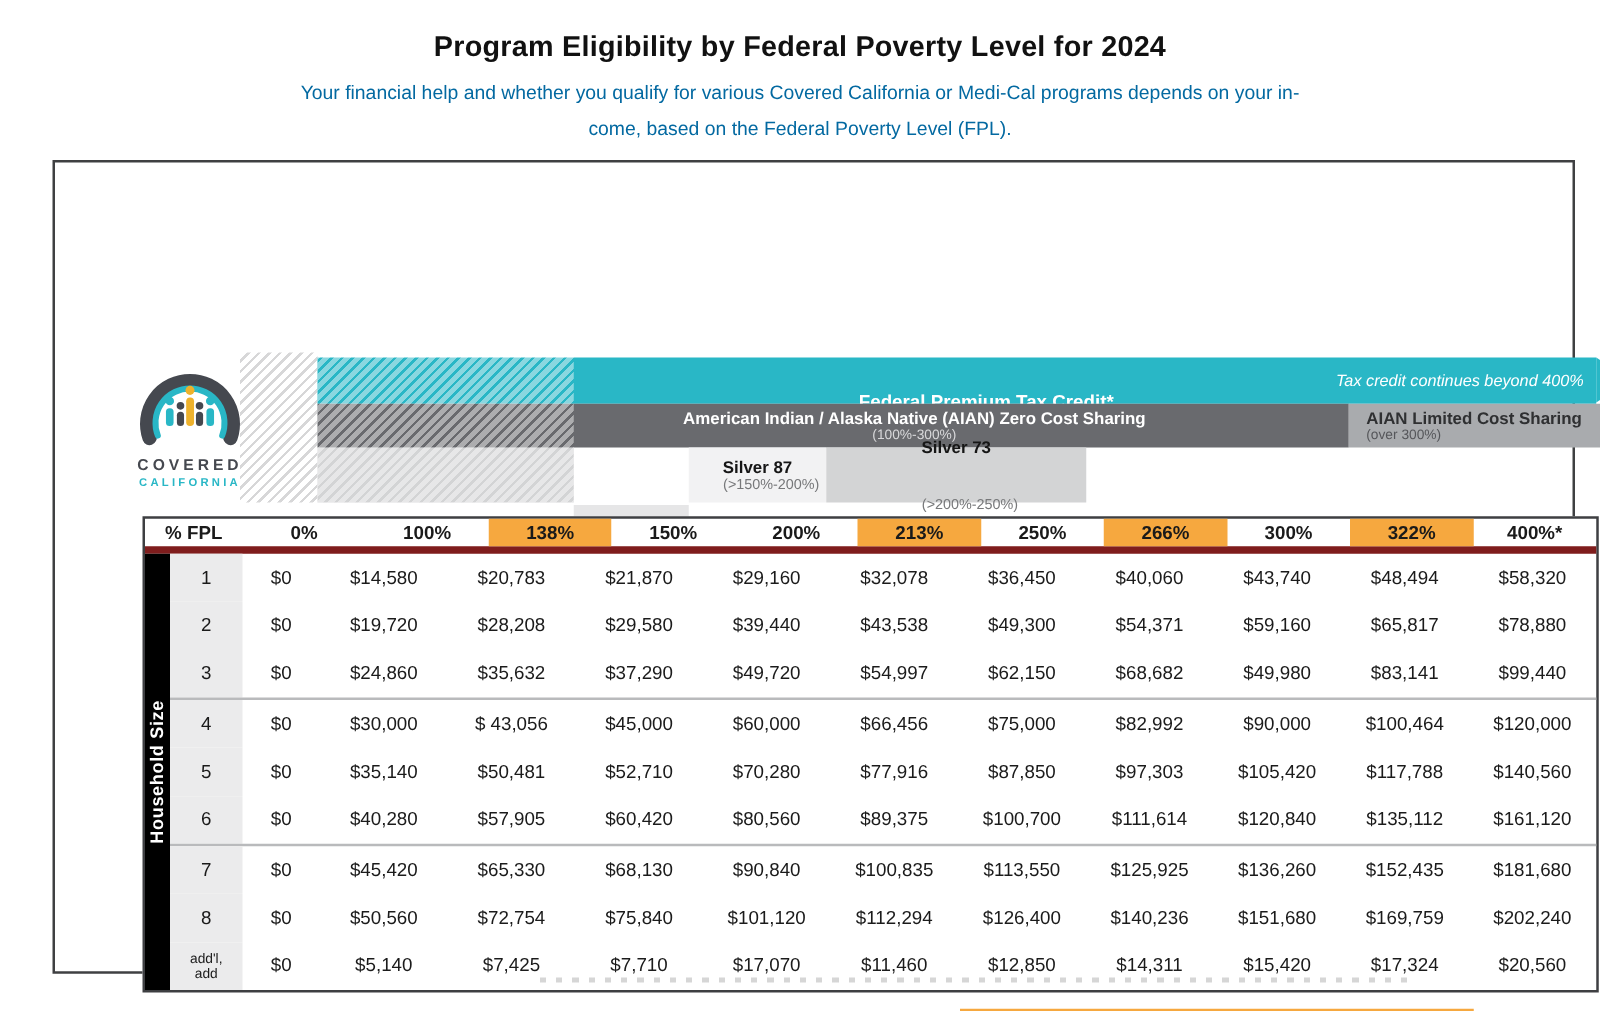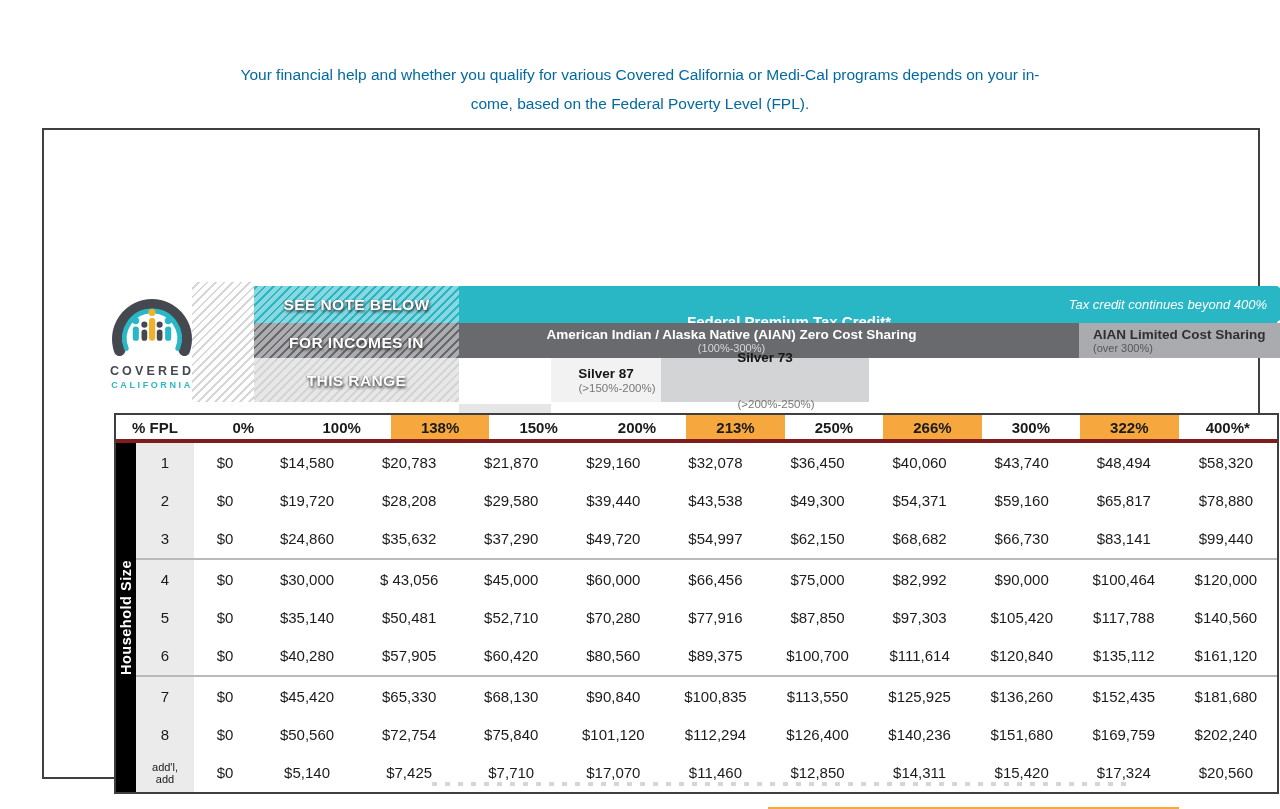--- a/index.html
+++ b/index.html
@@ -61,21 +61,21 @@
     align-items:center;justify-content:center;}
   .silver .nm{font-weight:bold;font-size:13.5px;color:#161616;line-height:16px;}
   .silver .rg{font-size:11.5px;color:#77787a;line-height:13px;padding-left:22px;}
   .s94{left:415px;width:92px;background:#e6e6e7;margin-top:46px;}
   .s87{left:507px;width:110px;background:#f2f2f3;}
   .s73{left:617px;width:208px;background:#d3d4d5;gap:32px;}
 
   
   .fpl-table{position:absolute;left:70px;top:283px;width:1165px;height:381px;
     border:2px solid #3e3f42;box-sizing:border-box;background:#fff;}
-  .t-header{display:flex;height:28px;border-bottom:4px solid #7f1d1d;box-sizing:border-box;justify-content:space-between;}
+  .t-header{display:flex;height:28px;border-bottom:6px solid #7f1d1d;box-sizing:border-box;justify-content:space-between;}
   .th{display:flex;align-items:center;justify-content:center;font-weight:bold;font-size:15px;}
   .th.corner{width:78px;}
   .th.c0{flex:none;width:62px;}
   .th.val{flex:1;}
   .th.hl{background:#f6a83f;}
   .t-body{display:flex;height:calc(100% - 28px);}
   .hh-bar{width:20px;background:#000;display:flex;align-items:center;justify-content:center;}
   .hh-bar span{writing-mode:vertical-rl;transform:rotate(180deg);color:#fff;font-weight:bold;
     font-size:14.5px;letter-spacing:.5px;}
   .t-rows{flex:1;display:flex;flex-direction:column;}
@@ -93,20 +93,21 @@
 
   
   .clipped-footnote{position:absolute;left:432px;top:782px;width:700px;height:4px;opacity:.35;
     background:repeating-linear-gradient(90deg,#8a8a8a 0 5px,transparent 5px 13px);}
 </style>
 </head>
 <body>
 
 <div class="page">
 
+  <h1 class="title">Program Eligibility by Federal Poverty Level for 2024</h1>
   <p class="subtitle pre">Your financial help and whether you qualify for various Covered California or Medi-Cal programs depends on your in-
 come, based on the Federal Poverty Level (FPL).</p>
 
   <div class="main-box">
 
     <div class="cc-logo">
       <svg width="96" height="80" viewBox="0 0 100 84">
         <path d="M16 76 A 36 36 0 1 1 84 76" fill="none" stroke="#45484f" stroke-width="12" stroke-linecap="round"></path>
         <path d="M23 74 A 29 29 0 1 1 77 74" fill="none" stroke="#29b7c6" stroke-width="5" stroke-linecap="round"></path>
         <circle cx="33" cy="45" r="3.6" fill="#29b7c6"></circle>
@@ -152,23 +153,20 @@
     <div class="silver s87">
       <div class="nm">Silver 87</div>
       <div class="rg">(&gt;150%-200%)</div>
     </div>
     <div class="silver s73">
       <div class="nm">Silver 73</div>
       <div class="rg">(&gt;200%-250%)</div>
     </div>
 
     <div class="hatch-overlay"></div>
-    <div class="see-note pre">SEE NOTE BELOW
-FOR INCOMES IN
-THIS RANGE</div>
 
     <div class="fpl-table">
       <div class="t-header" id="t-header">
         <div class="th corner">% FPL</div>
       <div class="th val c0">0%</div>
           <div class="th val">100%</div>
           <div class="th val hl">138%</div>
           <div class="th val">150%</div>
           <div class="th val">200%</div>
           <div class="th val hl">213%</div>
@@ -214,21 +212,21 @@
             <div class="t-row">
               <div class="cell-num">3</div>
               <div class="cell-val c0">$0</div>
               <div class="cell-val">$24,860</div>
               <div class="cell-val">$35,632</div>
               <div class="cell-val">$37,290</div>
               <div class="cell-val">$49,720</div>
               <div class="cell-val">$54,997</div>
               <div class="cell-val">$62,150</div>
               <div class="cell-val">$68,682</div>
-              <div class="cell-val">$66,730</div>
+              <div class="cell-val">$49,980</div>
               <div class="cell-val">$83,141</div>
               <div class="cell-val">$99,440</div>
             </div>
             <div class="t-row sep">
               <div class="cell-num">4</div>
               <div class="cell-val c0">$0</div>
               <div class="cell-val">$30,000</div>
               <div class="cell-val">$ 43,056</div>
               <div class="cell-val">$45,000</div>
               <div class="cell-val">$60,000</div>

